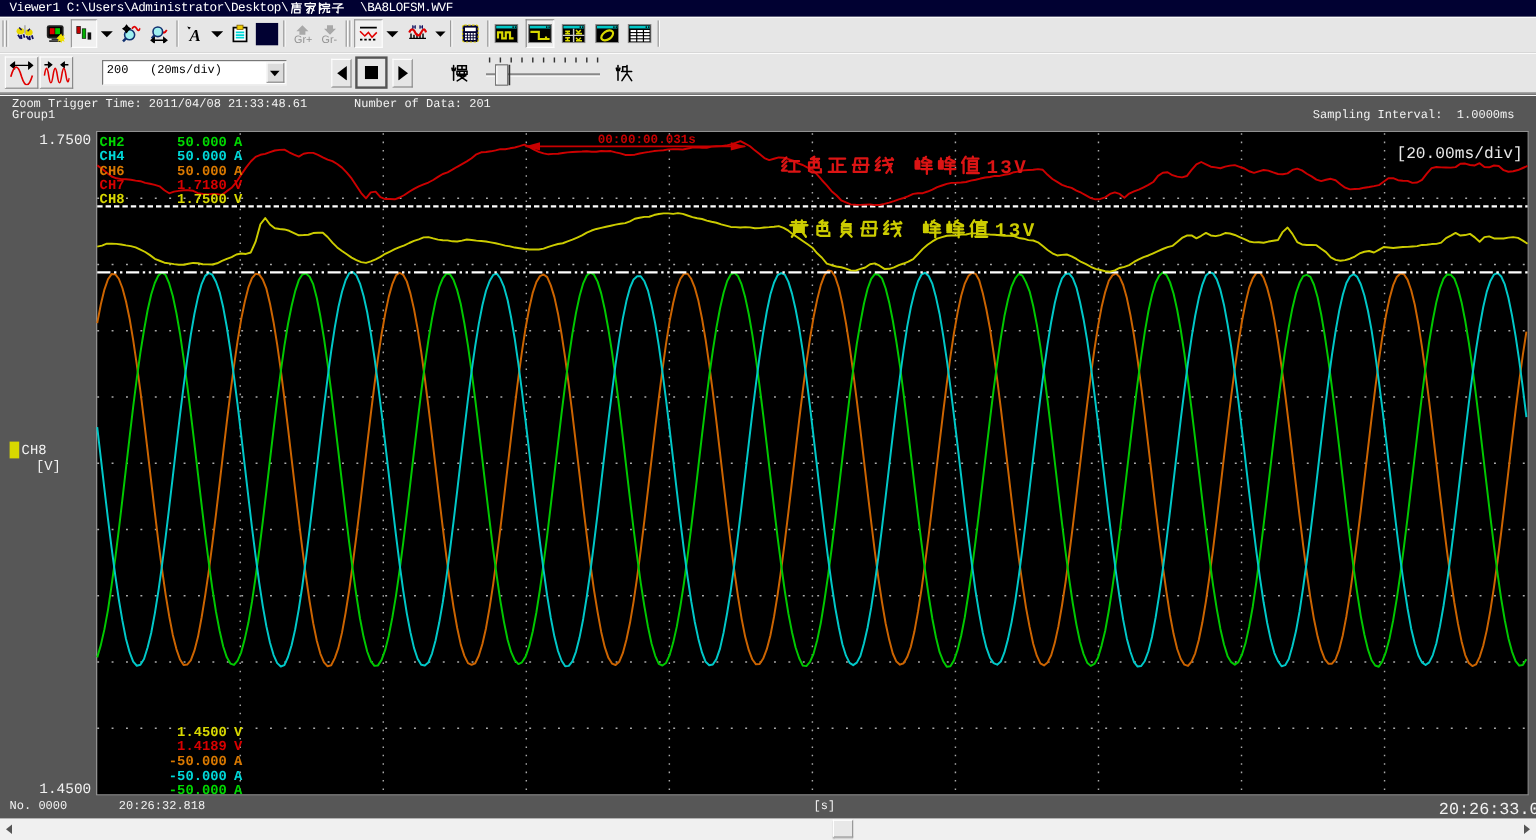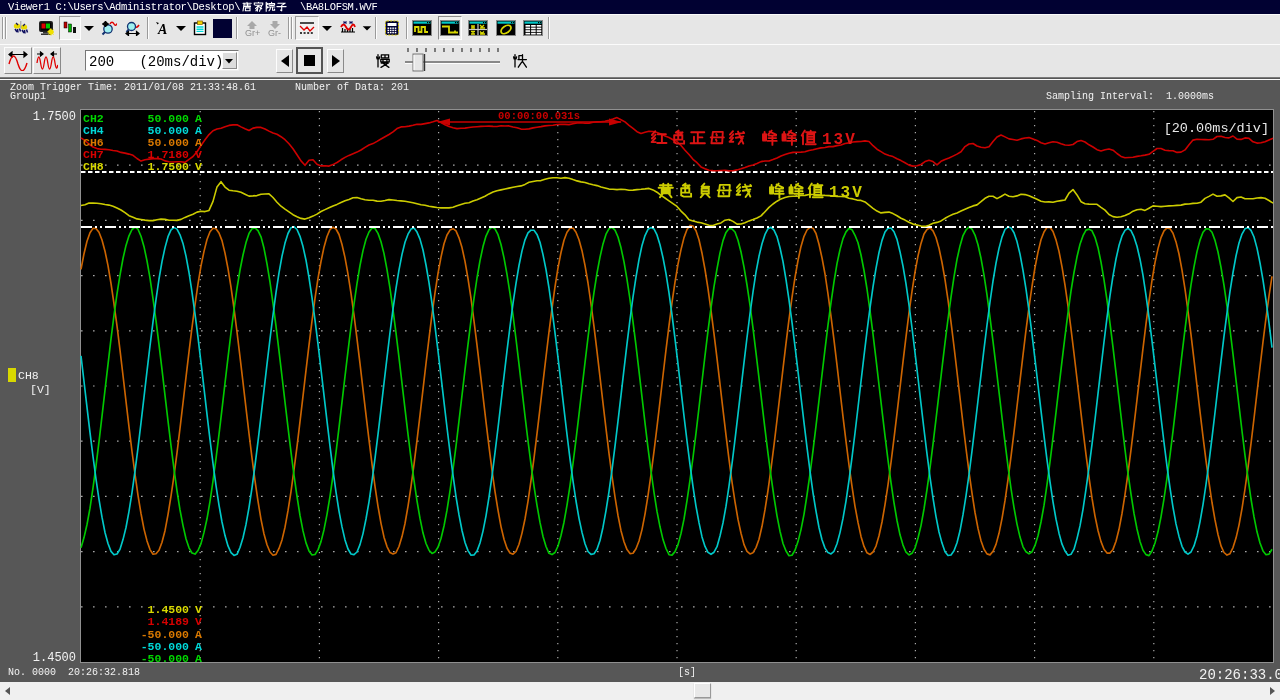--- a/index.html
+++ b/index.html
@@ -229,21 +229,21 @@
       <path d="M2,13 q4.5,-16 9,0 q4.5,14 9,-1" stroke="#e00000" stroke-width="1.4" fill="none"></path>
     </svg>
   </div>
 <div class="btn" style="left:33px;top:47px;width:28px;height:27px">
     <svg width="22" height="20" viewBox="0 0 22 20">
       <path d="M1,3 h6 M7,3 l-2.5,-2 v4 Z M21,3 h-6 M15,3 l2.5,-2 v4 Z" stroke="#000" stroke-width="1.2" fill="#000"></path>
       <path d="M1,12 q1.8,-12 3.6,0 q1.8,12 3.6,0 q1.8,-12 3.6,0 q1.8,12 3.6,0 q1.8,-12 3.6,0 q1.4,9 2.8,2" stroke="#e00000" stroke-width="1.3" fill="none"></path>
     </svg>
   </div>
 <div class="abs" style="left:85px;top:50px;width:154px;height:21px;background:#fff;border:1px solid #777;border-right-color:#eee;border-bottom-color:#eee"></div>
-<div class="abs mono" style="left:89px;top:54px;font-size:14px;color:#000;white-space:pre">200   (20ms/div)</div>
+<div class="abs mono" style="left:89px;top:54px;font-size:10px;color:#000;white-space:pre">200   (20ms/div)</div>
 <div class="btn" style="left:222px;top:52px;width:15px;height:17px;background:#dcdcdc">
     <svg width="9" height="6">
       <polygon points="0,1 8,1 4,5.5" fill="#000"></polygon>
     </svg>
   </div>
 <div class="btn" style="left:276px;top:49px;width:17px;height:24px">
     <svg width="10" height="12">
       <polygon points="9,0 9,12 1,6" fill="#000"></polygon>
     </svg>
   </div>
@@ -274,24 +274,24 @@
     <line x1="498" y1="48" x2="498" y2="52" stroke="#333" stroke-width="1.2"></line>
     <line x1="405" y1="62" x2="500" y2="62" stroke="#888" stroke-width="2"></line>
     <line x1="405" y1="63.5" x2="500" y2="63.5" stroke="#fdfdfd" stroke-width="1"></line>
     <rect x="413" y="54" width="10" height="17" fill="#e6e6e6" stroke="#777" stroke-width="1"></rect>
     <line x1="414" y1="55" x2="414" y2="70" stroke="#fff" stroke-width="1"></line>
     <line x1="424.5" y1="54" x2="424.5" y2="71" stroke="#333" stroke-width="1.4"></line>
     <path d="M515.0,54.6 L515.0,66.9 M513.6,56.8 L514.1,58.8 M516.6,56.8 L516.1,58.8 M518.9,55.7 L522.5,55.7 M522.5,54.6 L522.5,62.1 M518.0,59.6 L526.4,59.6 M518.9,55.7 L518.9,59.6 M521.7,62.1 L518.3,67.2 M522.8,61.8 L526.4,67.2" fill="none" stroke="#000" stroke-width="1.3" stroke-linecap="round"></path>
   </svg>
 
 <div class="abs" style="left:0;top:79px;width:1280px;height:603px;background:#575757;border-top:1px solid #fbfbfb"></div>
-<div class="abs mono" style="left:10px;top:82px;font-size:10px;color:#f2f2f2;white-space:pre">Zoom Trigger Time: 2011/01/08 21:33:48.61</div>
+<div class="abs mono" style="left:10px;top:82px;font-size:10px;color:#f2f2f2;white-space:pre">Zoom Trigger Time: 2011/04/08 21:33:48.61</div>
 <div class="abs mono" style="left:295px;top:82px;font-size:10px;color:#f2f2f2">Number of Data: 201</div>
 <div class="abs mono" style="left:10px;top:91px;font-size:10px;color:#f2f2f2">Group1</div>
-<div class="abs mono" style="left:1046px;top:91px;font-size:10px;color:#f2f2f2;white-space:pre">Sampling Interval:  1.0000ms</div>
+<div class="abs mono" style="left:1094px;top:91px;font-size:10px;color:#f2f2f2;white-space:pre">Sampling Interval:  1.0000ms</div>
 
 <div class="abs mono" style="left:0;top:110px;width:76px;text-align:right;font-size:12px;color:#f2f2f2">1.7500</div>
 <div class="abs mono" style="left:0;top:651px;width:76px;text-align:right;font-size:12px;color:#f2f2f2">1.4500</div>
 <div class="abs" style="left:8px;top:368px;width:8px;height:14px;background:#d8d800"></div>
 <div class="abs mono" style="left:18px;top:369px;font-size:11.5px;color:#f2f2f2">CH8</div>
 <div class="abs mono" style="left:30px;top:383px;font-size:11.5px;color:#f2f2f2">[V]</div>
 
 <svg width="1196" height="554" style="position:absolute;left:79px;top:109px">
 <rect x="2" y="1" width="1193" height="552" fill="#000"></rect>
 <rect x="1.5" y="0.5" width="1193" height="553" fill="none" stroke="#909090"></rect>
@@ -354,21 +354,21 @@
 <text x="460" y="10" text-anchor="middle" font-family="'Liberation Mono',monospace" font-size="10.5" font-weight="bold" fill="#c80000">00:00:00.031s</text>
 <path d="M576.3,22.2 L572.9,26.0 M576.6,25.6 L572.9,29.5 M576.3,29.1 L572.6,33.1 M572.6,33.1 L576.6,33.1 M578.8,25.3 L586.9,25.3 M582.9,25.3 L582.9,33.7 M578.2,34.0 L587.5,34.0 M599.6,21.6 L596.8,23.5 M596.8,23.5 L603.6,23.5 M603.6,23.5 L601.1,25.6 M595.2,26.3 L603.3,26.3 L603.3,30.6 L595.2,30.6 L595.2,26.3 M599.2,23.5 L599.2,30.6 M595.2,30.6 L595.2,33.4 L597.7,34.6 L605.1,34.6 L605.1,31.9 M612.2,23.2 L625.3,23.2 M618.8,23.2 L618.8,34.3 M615.0,27.8 L615.0,34.3 M619.1,28.4 L623.4,28.4 M611.6,34.3 L625.9,34.3 M633.9,22.9 L643.8,22.9 M633.9,22.9 L632.4,34.3 M643.8,22.9 L643.2,34.3 M632.4,34.3 L643.2,34.3 M631.7,28.4 L644.8,28.4 M637.3,25.0 L637.9,26.3 M637.0,30.6 L637.6,31.9 M654.0,22.2 L650.9,25.6 M654.3,25.3 L650.9,29.1 M654.0,28.8 L650.6,32.8 M650.6,32.8 L654.3,32.8 M656.8,25.0 L664.0,24.1 M656.8,28.8 L664.3,27.5 M659.0,22.6 L661.5,28.4 M661.5,28.4 L664.3,34.6 M663.6,29.4 L659.6,35.0 M664.3,22.9 L665.2,24.1" fill="none" stroke="#dc1414" stroke-width="1.9" stroke-linecap="round"></path>
 <path d="M684.0,25.3 L684.0,30.6 M685.6,22.9 L685.6,31.5 M687.1,25.3 L687.1,30.6 M684.0,31.5 L687.1,31.5 M692.7,21.6 L689.3,25.3 M690.6,22.6 L697.1,25.6 M689.6,26.6 L697.1,26.6 M689.6,29.1 L697.1,29.1 M688.7,31.9 L697.7,31.9 M693.4,26.6 L693.4,35.9 M703.5,25.3 L703.5,30.6 M705.1,22.9 L705.1,31.5 M706.6,25.3 L706.6,30.6 M703.5,31.5 L706.6,31.5 M712.2,21.6 L708.8,25.3 M710.1,22.6 L716.6,25.6 M709.1,26.6 L716.6,26.6 M709.1,29.1 L716.6,29.1 M708.2,31.9 L717.2,31.9 M712.9,26.6 L712.9,35.9 M724.0,26.0 L724.0,35.3 M725.8,21.6 L722.7,26.6 M727.1,23.2 L736.4,23.2 M731.7,21.6 L731.7,23.2 M728.3,25.3 L735.1,25.3 L735.1,33.1 L728.3,33.1 L728.3,25.3 M728.6,27.8 L734.8,27.8 M728.6,30.3 L734.8,30.3 M726.8,35.3 L736.7,35.3" fill="none" stroke="#dc1414" stroke-width="1.9" stroke-linecap="round"></path>
 <text x="743" y="35" font-family="'Liberation Mono',monospace" font-size="16" font-weight="bold" fill="#dc1414" letter-spacing="2">13V</text>
 <path d="M580.9,76.2 L592.6,76.2 M584.3,74.6 L584.3,78.0 M589.2,74.6 L589.2,78.0 M579.6,78.7 L593.9,78.7 M582.7,80.5 L590.8,80.5 L590.8,84.2 L582.7,84.2 L582.7,80.5 M583.0,82.4 L590.5,82.4 M586.8,78.7 L586.8,84.2 M583.6,84.8 L580.9,88.3 M589.9,84.8 L592.6,88.3 M606.6,74.6 L603.8,76.5 M603.8,76.5 L610.6,76.5 M610.6,76.5 L608.1,78.7 M602.2,79.3 L610.3,79.3 L610.3,83.6 L602.2,83.6 L602.2,79.3 M606.2,76.5 L606.2,83.6 M602.2,83.6 L602.2,86.4 L604.7,87.6 L612.1,87.6 L612.1,84.8 M625.4,74.6 L622.6,77.7 M622.6,77.7 L630.1,77.7 M622.6,79.6 L629.8,79.6 L629.8,84.5 L622.6,84.5 L622.6,79.6 M623.0,82.1 L629.5,82.1 M624.8,84.8 L621.7,88.3 M627.3,84.8 L630.7,88.3 M640.9,75.9 L650.8,75.9 M640.9,75.9 L639.4,87.3 M650.8,75.9 L650.2,87.3 M639.4,87.3 L650.2,87.3 M638.7,81.4 L651.8,81.4 M644.3,78.0 L644.9,79.3 M644.0,83.6 L644.6,84.8 M661.0,75.2 L657.9,78.7 M661.3,78.3 L657.9,82.1 M661.0,81.8 L657.6,85.8 M657.6,85.8 L661.3,85.8 M663.8,78.0 L671.0,77.1 M663.8,81.8 L671.3,80.5 M666.0,75.5 L668.5,81.4 M668.5,81.4 L671.3,87.6 M670.6,82.4 L666.6,88.0 M671.3,75.9 L672.2,77.1" fill="none" stroke="#cccc00" stroke-width="1.9" stroke-linecap="round"></path>
 <path d="M691.0,78.3 L691.0,83.6 M692.6,75.9 L692.6,84.5 M694.1,78.3 L694.1,83.6 M691.0,84.5 L694.1,84.5 M699.7,74.6 L696.3,78.3 M697.6,75.5 L704.1,78.7 M696.6,79.6 L704.1,79.6 M696.6,82.1 L704.1,82.1 M695.7,84.8 L704.7,84.8 M700.4,79.6 L700.4,88.9 M710.5,78.3 L710.5,83.6 M712.1,75.9 L712.1,84.5 M713.6,78.3 L713.6,83.6 M710.5,84.5 L713.6,84.5 M719.2,74.6 L715.8,78.3 M717.1,75.5 L723.6,78.7 M716.1,79.6 L723.6,79.6 M716.1,82.1 L723.6,82.1 M715.2,84.8 L724.2,84.8 M719.9,79.6 L719.9,88.9 M731.0,79.0 L731.0,88.3 M732.8,74.6 L729.7,79.6 M734.1,76.2 L743.4,76.2 M738.7,74.6 L738.7,76.2 M735.3,78.3 L742.1,78.3 L742.1,86.1 L735.3,86.1 L735.3,78.3 M735.6,80.8 L741.8,80.8 M735.6,83.3 L741.8,83.3 M733.8,88.3 L743.7,88.3" fill="none" stroke="#cccc00" stroke-width="1.9" stroke-linecap="round"></path>
 <text x="750" y="88" font-family="'Liberation Mono',monospace" font-size="16" font-weight="bold" fill="#cccc00" letter-spacing="2">13V</text>
 </svg>
 
 <div class="abs mono" style="left:8px;top:667px;font-size:10px;color:#f2f2f2">No. 0000</div>
-<div class="abs mono" style="left:68px;top:667px;font-size:10px;color:#f2f2f2">20:26:32.818</div>
+<div class="abs mono" style="left:99px;top:667px;font-size:10px;color:#f2f2f2">20:26:32.818</div>
 <div class="abs mono" style="left:678px;top:667px;font-size:10px;color:#f2f2f2">[s]</div>
 <div class="abs mono" style="left:1199px;top:667px;font-size:14px;color:#f2f2f2">20:26:33.018</div>
 
 <div class="abs" style="left:0;top:682px;width:1280px;height:18px;background:#f0f0f0"></div>
 <svg class="abs" style="left:3px;top:686px" width="10" height="10">
     <polygon points="7,1 2,5 7,9" fill="#555"></polygon>
   </svg>
 <svg class="abs" style="left:1267px;top:686px" width="10" height="10">
     <polygon points="3,1 8,5 3,9" fill="#555"></polygon>
   </svg>

